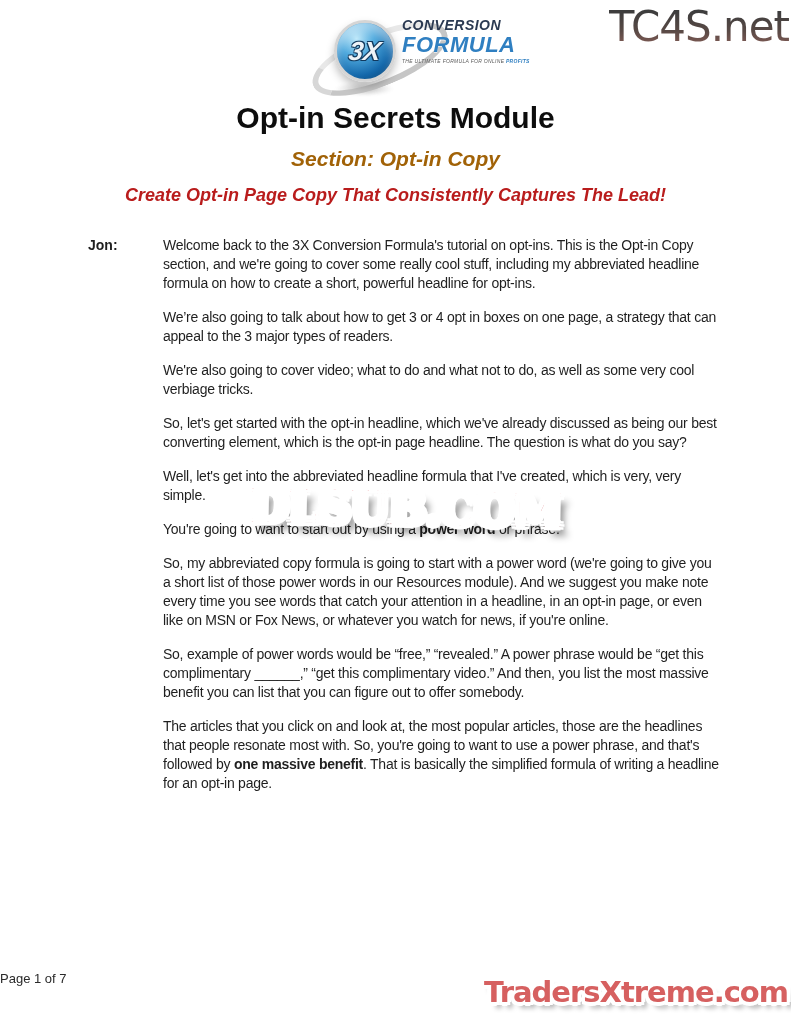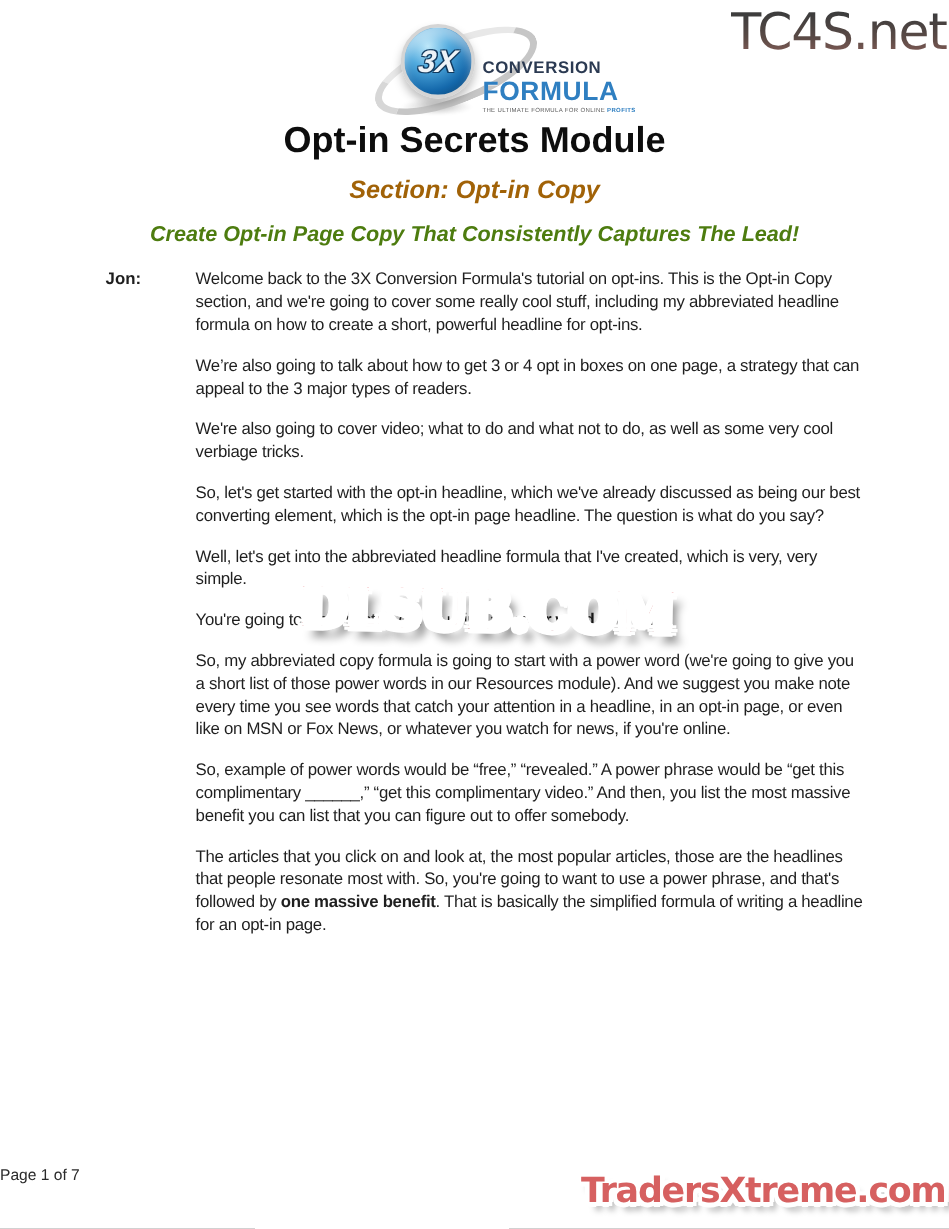--- a/index.html
+++ b/index.html
@@ -26,44 +26,44 @@
   .logo-sphere span {
     font-style:italic; font-weight:bold; font-size:26px; color:#eef3f7;
     text-shadow:1px 1px 0 #123a5e, -1px -1px 0 #123a5e, 1px -1px 0 #123a5e, -1px 1px 0 #123a5e;
     transform:skewX(-8deg);
   }
   .logo-reflection {
     position:absolute; left:22px; top:74px; width:60px; height:14px; border-radius:50%;
     background:radial-gradient(ellipse at center, rgba(60,60,60,.28) 0%, rgba(60,60,60,0) 70%);
     filter:blur(1px); z-index:0;
   }
-  .logo-text { position:absolute; left:90px; top:40px; z-index:3; }
+  .logo-text { position:absolute; left:90px; top:9px; z-index:3;font-style:italic; }
   .logo-line1 { font-size:14px; font-weight:bold; color:#2b3a52; letter-spacing:.5px; line-height:16px; }
   .logo-line2 { font-size:22px; font-weight:bold; color:#2f7fc1; letter-spacing:.5px; line-height:23px;
                 text-shadow:0 1px 0 rgba(255,255,255,.6); }
   .logo-tagline { font-size:5px; color:#5a5a5a; letter-spacing:.3px; margin-top:2px; white-space:nowrap; }
   .logo-tagline .accent { color:#2f7fc1; font-weight:bold; }
 
   .tc4s {
     position:absolute; right:2px; top:2px;
     font-family:"DejaVu Sans", sans-serif; font-weight:normal; font-size:42px; letter-spacing:-1px;
     background:linear-gradient(180deg,#3d3d3d 20%, #5a4a46 60%, #8a5f58 95%);
     -webkit-background-clip:text; background-clip:text; color:transparent;
   }
 
   
   .title { position:absolute; left:0; top:101px; width:100%; text-align:center; margin:0;
            font-size:30px; font-weight:bold; color:#0d0d0d; }
   .subtitle { position:absolute; left:0; top:147px; width:100%; text-align:center; margin:0;
               font-size:21px; font-weight:bold; font-style:italic; color:#a16207; }
   .lead-heading { position:absolute; left:0; top:185px; width:100%; text-align:center; margin:0;
-                  font-size:18px; font-weight:bold; font-style:italic; color:#4d7c0f; }
+                  font-size:18px; font-weight:bold; font-style:italic; color:#b91c1c; }
 
   
-  .transcript { position:absolute; left:88px; top:223px; width:632px;
+  .transcript { position:absolute; left:88px; top:236px; width:632px;
                 display:grid; grid-template-columns:75px 557px; }
   .speaker { font-weight:bold; font-size:14px; line-height:19px; }
   .paragraphs { font-size:14px; line-height:19px; letter-spacing:-0.25px; }
   .para { margin:0 0 15px 0; }
   .para .bold { font-weight:bold; }
 
   
   .dlsub {
     position:absolute; left:250px; top:482px; z-index:5;
     font-family:"DejaVu Serif", serif; font-weight:bold; font-size:45px; letter-spacing:-1px;

